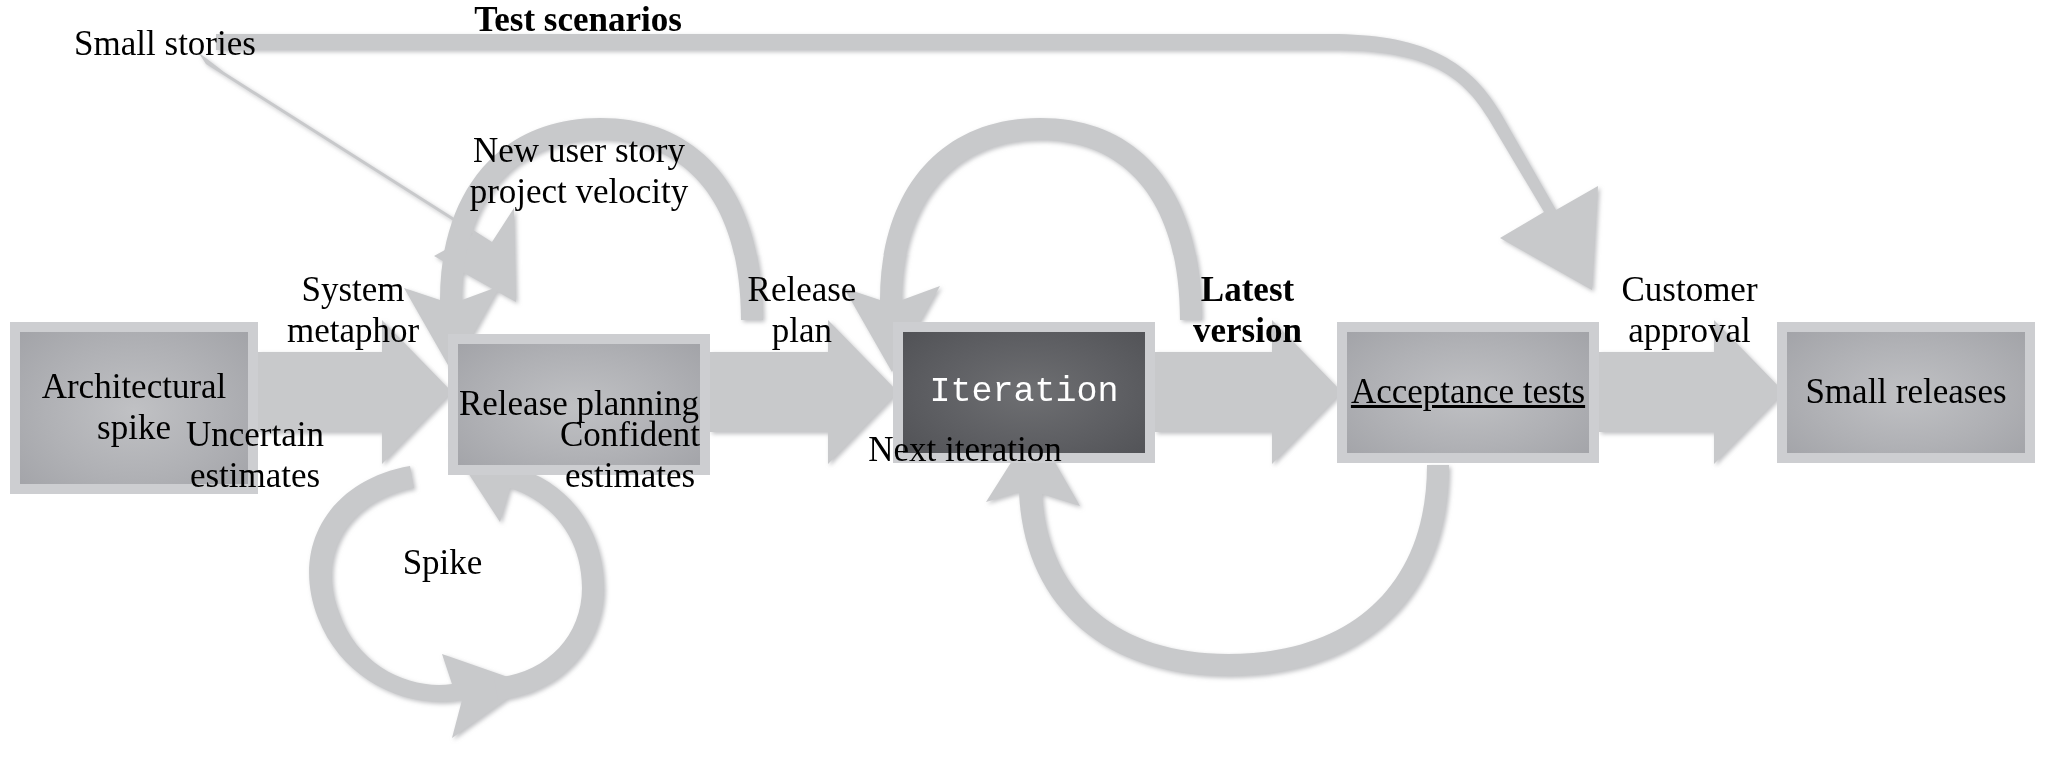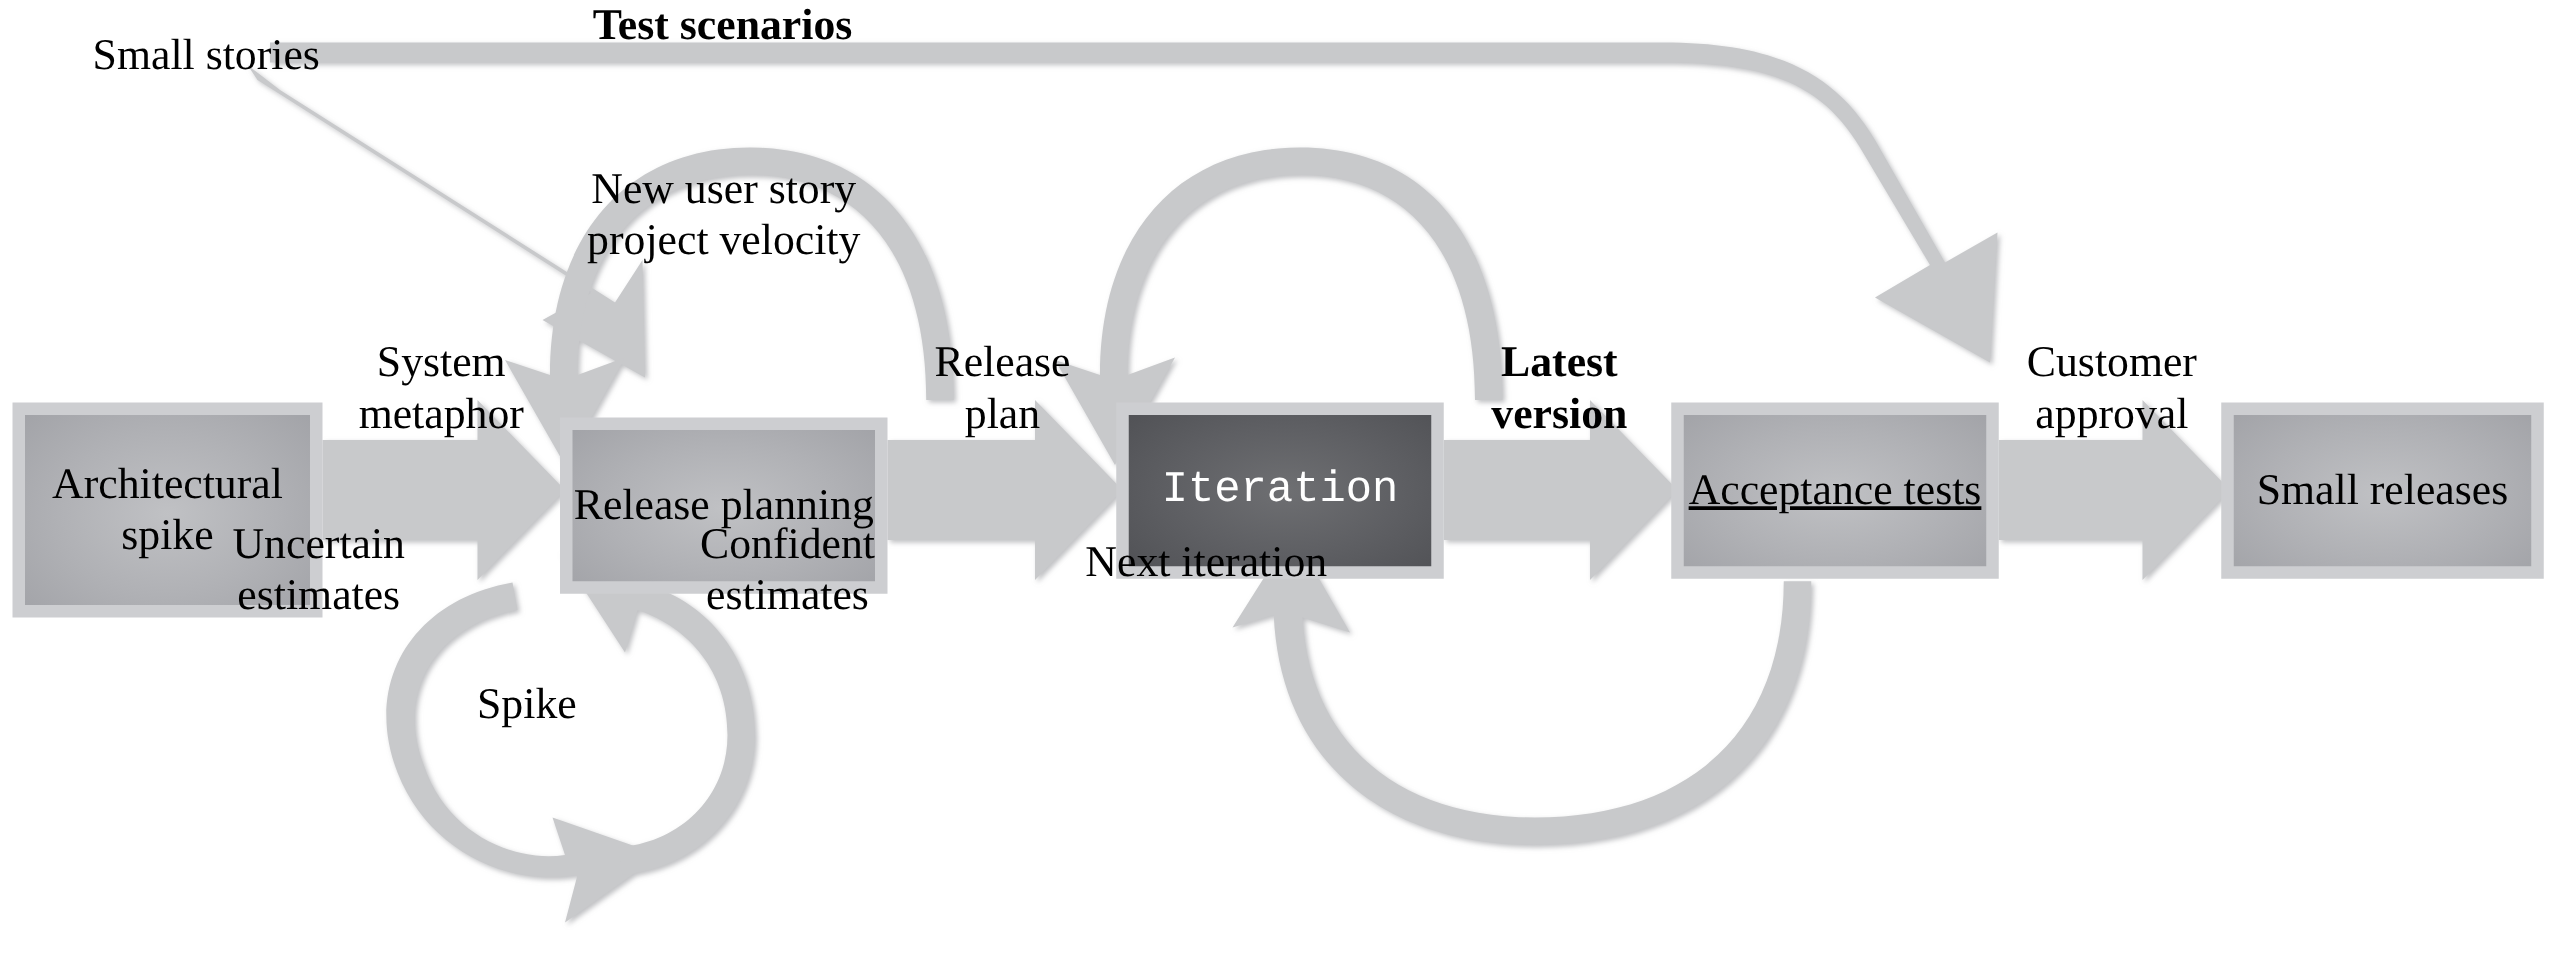--- a/index.html
+++ b/index.html
@@ -179,16 +179,16 @@
   <div class="lbl" style="left: 712px; top: 270px; width: 180px;">Release
 plan</div>
   <div class="lbl" style="left: 1155px; top: 270px; width: 185px; font-weight: bold;">Latest
 version</div>
   <div class="lbl" style="left: 1597px; top: 270px; width: 185px;">Customer
 approval</div>
   <div class="lbl" style="left: 155px; top: 415px; width: 200px;">Uncertain
 estimates</div>
   <div class="lbl" style="left: 530px; top: 415px; width: 200px;">Confident
 estimates</div>
-  <div class="lbl" style="left: 344px; top: 543px; width: 155px;">Spike</div>
+  <div class="lbl" style="left: 365px; top: 543px; width: 155px;">Spike</div>
   <div class="lbl" style="left: 815px; top: 430px; width: 300px;">Next iteration</div>
 
 </div>
 
 </body></html>

